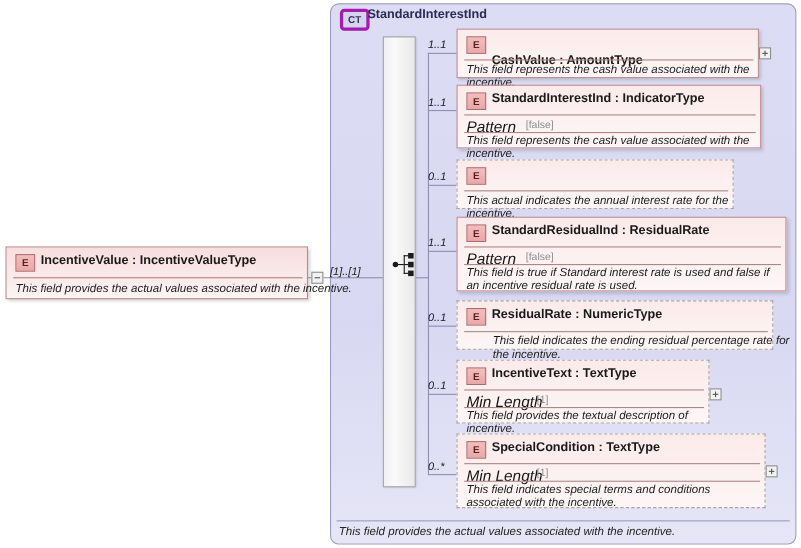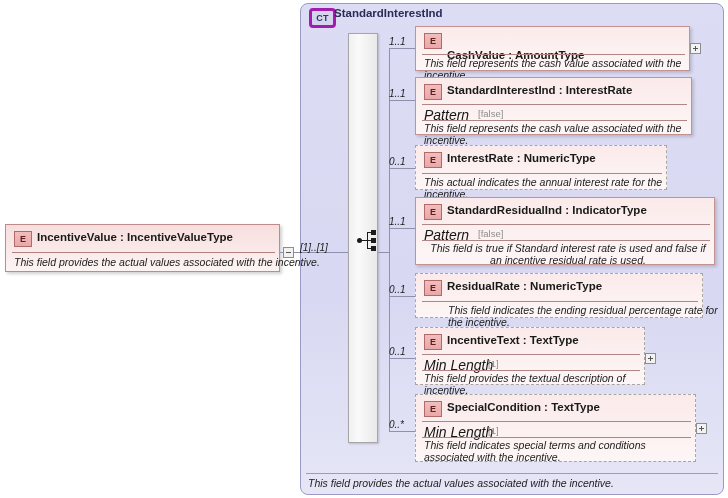--- a/index.html
+++ b/index.html
@@ -288,47 +288,46 @@
     <div class="el-name" style="left:31px; top:6px;margin-top:16px;">CashValue : AmountType</div>
     <div class="hline" style="top:27px; width:263px;"></div>
     <div class="doc" style="left:8px; top:30px; width:262px;">This field represents the cash value associated with the incentive.</div>
   </div>
   <div class="toggle plus" style="left:690px; top:43px;"></div>
 
   <div class="line-h" style="left:389px; top:100px; width:26px;"></div>
   <div class="card" style="left:389px; top:88px; width:25px;">1..1</div>
   <div class="el required" style="left:415px; top:77px; width:277px; height:58px;">
     <div class="e-badge" style="left:8px; top:6px;">E</div>
-    <div class="el-name" style="left:31px; top:6px;">StandardInterestInd : InterestRate</div>
+    <div class="el-name" style="left:31px; top:6px;">StandardInterestInd : IndicatorType</div>
     <div class="hline" style="top:26px; width:265px;"></div>
     <div class="facet" style="left:8px; top:29px;">Pattern</div>
     <div class="facet-val" style="left:62px; top:30px;">[false]</div>
     <div class="hline" style="top:42px; width:265px;"></div>
     <div class="doc" style="left:8px; top:44px; width:264px;">This field represents the cash value associated with the incentive.</div>
   </div>
 
   <div class="line-h" style="left:389px; top:168px; width:26px;"></div>
   <div class="card" style="left:389px; top:156px; width:25px;">0..1</div>
   <div class="el optional" style="left:415px; top:145px; width:252px; height:45px;">
     <div class="e-badge" style="left:8px; top:6px;">E</div>
-    <div class="el-name" style="left:31px; top:6px;">InterestRate : NumericType</div>
     <div class="hline" style="top:27px; width:240px;"></div>
     <div class="doc" style="left:8px; top:30px; width:240px;">This actual indicates the annual interest rate for the incentive.</div>
   </div>
 
   <div class="line-h" style="left:389px; top:228px; width:26px;"></div>
   <div class="card" style="left:389px; top:216px; width:25px;">1..1</div>
   <div class="el required" style="left:415px; top:197px; width:300px; height:68px;">
     <div class="e-badge" style="left:8px; top:6px;">E</div>
-    <div class="el-name" style="left:31px; top:6px;">StandardResidualInd : IndicatorType</div>
+    <div class="el-name" style="left:31px; top:6px;">StandardResidualInd : ResidualRate</div>
     <div class="hline" style="top:26px; width:288px;"></div>
     <div class="facet" style="left:8px; top:29px;">Pattern</div>
     <div class="facet-val" style="left:62px; top:30px;">[false]</div>
     <div class="hline" style="top:42px; width:288px;"></div>
-    <div class="doc" style="left:8px; top:44px; width:288px;text-align:center;">This field is true if Standard interest rate is used and false if an incentive residual rate is used.</div>
+    <div class="doc" style="left:8px; top:44px; width:288px;">This field is true if Standard interest rate is used and false if an incentive residual rate is used.</div>
   </div>
 
   <div class="line-h" style="left:389px; top:296px; width:26px;"></div>
   <div class="card" style="left:389px; top:284px; width:25px;">0..1</div>
   <div class="el optional" style="left:415px; top:273px; width:288px; height:45px;">
     <div class="e-badge" style="left:8px; top:6px;">E</div>
     <div class="el-name" style="left:31px; top:6px;">ResidualRate : NumericType</div>
     <div class="hline" style="top:27px; width:276px;"></div>
     <div class="doc" style="left:8px; top:30px; width:276px;margin-left:24px;">This field indicates the ending residual percentage rate for the incentive.</div>
   </div>

